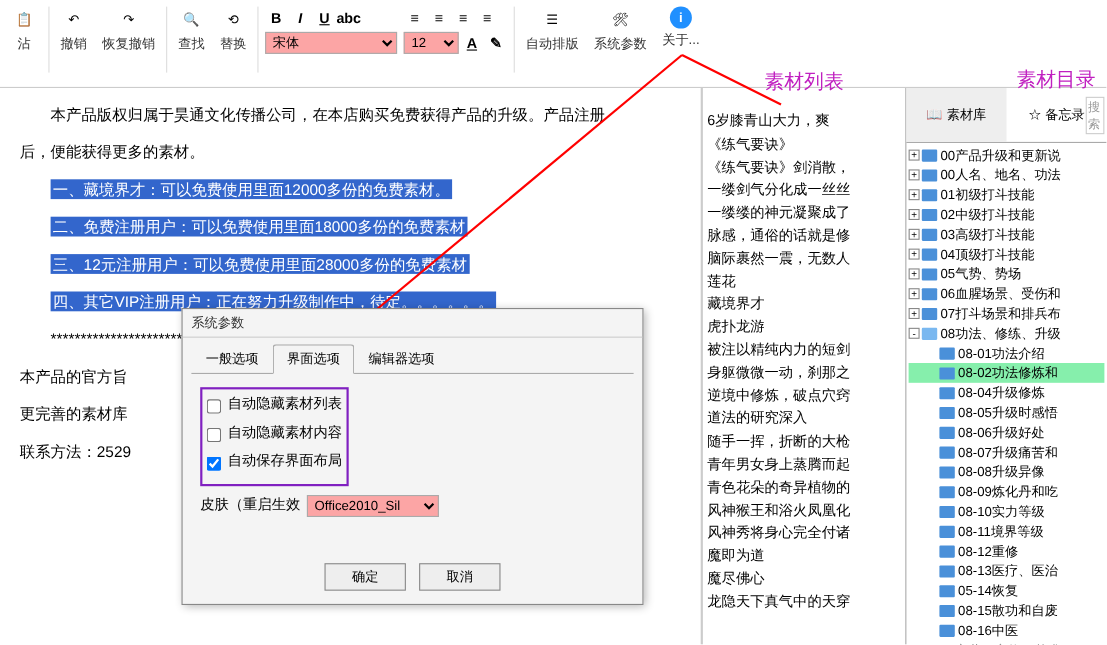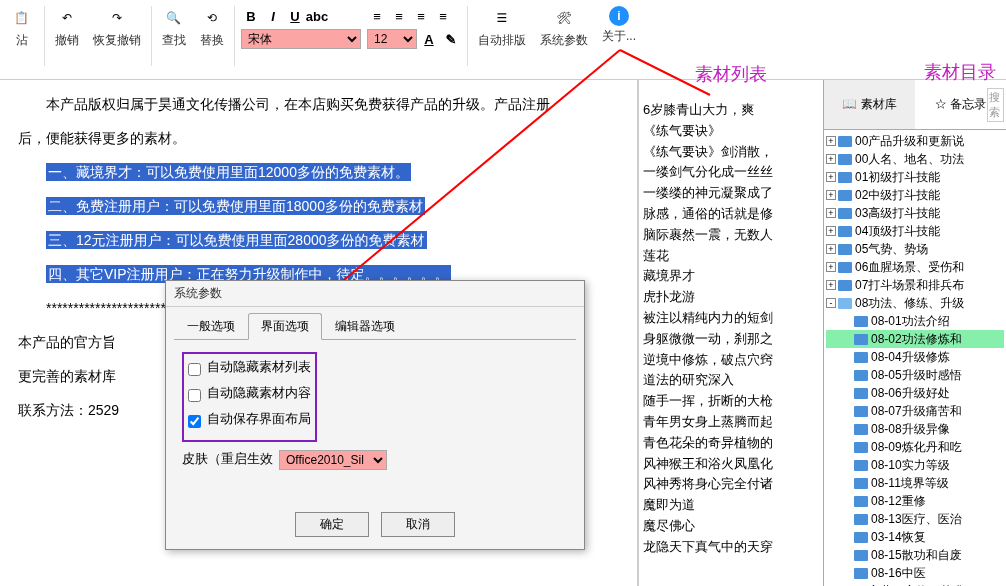--- a/index.html
+++ b/index.html
@@ -295,21 +295,21 @@
           <div class="tree-item">
             <span class="ind" style="width: 16px;"></span>
             <span style="width: 12px; display: inline-block;"></span>
             <span class="fld"></span>
             <span>08-13医疗、医治</span>
           </div>
           <div class="tree-item">
             <span class="ind" style="width: 16px;"></span>
             <span style="width: 12px; display: inline-block;"></span>
             <span class="fld"></span>
-            <span>03-14恢复</span>
+            <span>05-14恢复</span>
           </div>
           <div class="tree-item">
             <span class="ind" style="width: 16px;"></span>
             <span style="width: 12px; display: inline-block;"></span>
             <span class="fld"></span>
             <span>08-15散功和自废</span>
           </div>
           <div class="tree-item">
             <span class="ind" style="width: 16px;"></span>
             <span style="width: 12px; display: inline-block;"></span>
@@ -346,21 +346,21 @@
           <input type="checkbox" style="">
           <span>自动隐藏素材内容</span>
         </div>
       <div class="chk-row">
           <input type="checkbox" checked="" style="">
           <span>自动保存界面布局</span>
         </div>
     </div>
     <div class="skin-row">
       <span>皮肤（重启生效</span>
-      <select style="width:108px"><option>Office2010_Sil</option></select>
+      <select style="width:120px"><option>Office2010_Sil</option></select>
     </div>
   </div>
   <div class="dlg-btns">
     <button>确定</button>
     <button>取消</button>
   </div>
 </div>
 
 <svg class="arrow" style="left:0;top:0" width="1006" height="586">
   <defs>

